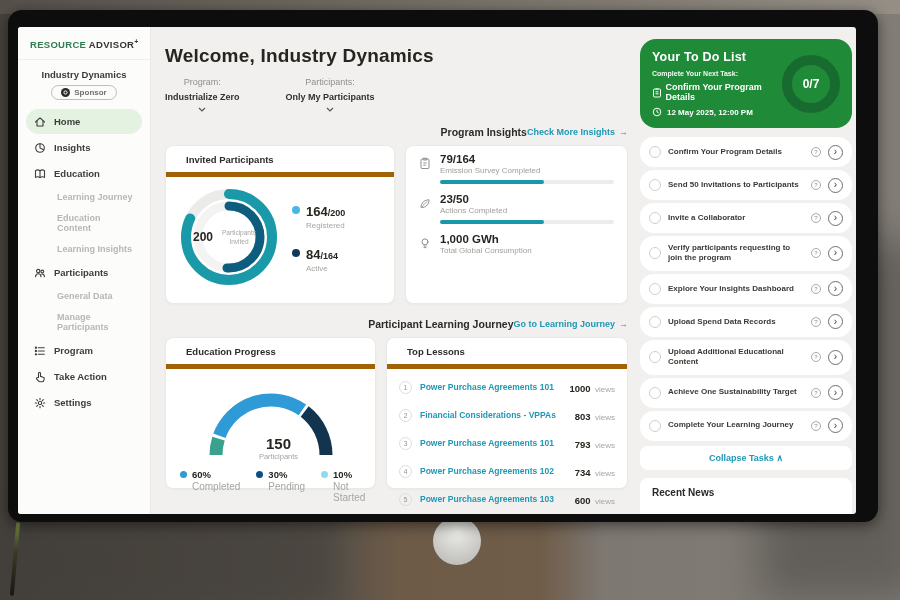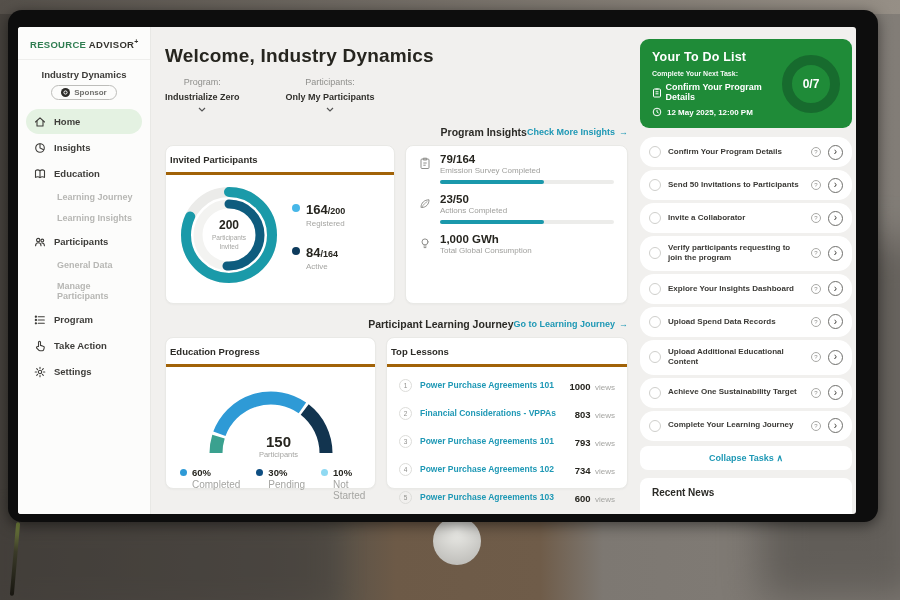--- a/index.html
+++ b/index.html
@@ -48,27 +48,27 @@
   .main { width:489px; padding:2px 12px 0 14px; flex:none; }
   .welcome { font-size:19px; font-weight:bold; margin-top:16px; color:#26251f; letter-spacing:.2px; }
   .filters { display:flex; gap:46px; margin-top:10px; align-items:center; }
   .filter { display:flex; align-items:center; gap:5px; font-size:9px; color:#8f8f8c; cursor:pointer;flex-direction:column; }
   .filter b { color:#31302c; }
   .sec-head { display:flex; justify-content:flex-end; align-items:center; margin:14px 0 7px; }
   .sec-title { font-size:10.5px; font-weight:bold; color:#2b2a26; }
   .sec-link { font-size:9px; font-weight:bold; color:#1e98b5; display:flex; gap:4px; align-items:center; cursor:pointer; }
   .cards { display:flex; gap:10px; }
   .card { background:#fff; border:1px solid #e9e9e6; border-radius:8px; box-shadow:0 1px 2px rgba(0,0,0,.03); }
-  .card-title { font-size:9.5px; font-weight:bold; color:#2d2c28; padding:8px 4px 7px; border-bottom:3px solid #a16207; }
+  .card-title { font-size:9.5px; font-weight:bold; color:#2d2c28; padding:8px 20px 7px; border-bottom:5px solid #a16207; }
 
   #card-invited { width:247px; height:159px; }
   .invited-body { display:flex; align-items:center; padding:7px 8px 0 10px; gap:10px; }
   .donut-wrap { position:relative; width:106px; height:106px; flex:none; }
   .donut-wrap svg { position:absolute; inset:0; }
-  .donut-center { position:absolute; inset:0; display:flex; flex-direction:column; align-items:center; justify-content:center; text-align:center; }
+  .donut-center { position:absolute; inset:0; display:flex; flex-direction:row; align-items:center; justify-content:center; text-align:center; }
   .dc-val { font-size:12px; font-weight:bold; color:#26251f; }
   .dc-label { font-size:6.5px; color:#a5a5a2; width:52px; line-height:1.35; margin-top:2px; }
   .dlegend { display:flex; flex-direction:column; gap:15px; }
   .dlegend-item { display:flex; gap:6px; align-items:flex-start; }
   .bullet { width:8px; height:8px; border-radius:50%; margin-top:4px; flex:none; }
   .bullet.sm { width:7px; height:7px; margin-top:2px; }
   .dl-big { font-size:13px; font-weight:bold; color:#26251f; }
   .dl-small { font-size:9px; font-weight:bold; color:#26251f; }
   .dl-label { font-size:8px; color:#a5a5a2; margin-top:1px; }
 
@@ -96,21 +96,21 @@
   .lesson-row { display:flex; align-items:center; gap:8px; padding:5px 0; }
   .rank { width:13px; height:13px; border:1px solid #ddddda; border-radius:50%; font-size:6.5px;
           color:#8f8f8c; display:flex; align-items:center; justify-content:center; flex:none; }
   .lesson-link { flex:1; font-size:8.5px; font-weight:bold; color:#1e98b5; cursor:pointer; }
   .views { white-space:nowrap; }
   .views b { font-size:9.5px; color:#26251f; }
   .views-l { font-size:8px; color:#a5a5a2; }
 
   
   .right { flex:1; padding:12px 4px 0 0; display:flex; flex-direction:column; }
-  .todo-card { background:#1f8b38; border-radius:9px; color:#fff; display:flex; padding:11px 12px;
+  .todo-card { background:#1f8b38; border-radius:16px; color:#fff; display:flex; padding:11px 12px;
                gap:6px; margin-bottom:9px; flex:none; }
   .todo-left { flex:1; }
   .todo-title { font-size:12.5px; font-weight:bold; letter-spacing:.2px; }
   .todo-sub { font-size:7px; margin-top:6px; opacity:.95; font-weight:600; }
   .todo-task-line { display:flex; gap:5px; align-items:center; font-size:9px; font-weight:bold; margin-top:5px; }
   .todo-due { display:flex; gap:5px; align-items:center; font-size:8px; margin-top:5px; font-weight:600; }
   .ring { width:58px; height:58px; border-radius:50%; border:10px solid #176b2e; flex:none;
           display:flex; align-items:center; justify-content:center; align-self:center; }
   .ring-val { font-size:12px; font-weight:bold; color:#fff; }
 
@@ -179,20 +179,24 @@
               <svg viewBox="0 0 12 12" fill="none" stroke="#3e3d3a" stroke-width="1.1" stroke-linejoin="round">
                 <path d="M1.5 2.6 C3 1.7 4.6 1.7 6 2.8 C7.4 1.7 9 1.7 10.5 2.6 V9.4 C9 8.5 7.4 8.5 6 9.6 C4.6 8.5 3 8.5 1.5 9.4 Z"></path>
                 <path d="M6 2.8 V9.6"></path>
               </svg>
             </span>
     <span class="si-label">Education</span>
   </div>
           <div class="side-item sub">
 
     <span class="si-label">Learning Journey</span>
+  </div>
+          <div class="side-item sub">
+
+    <span class="si-label">Education Content</span>
   </div>
           <div class="side-item sub">
 
     <span class="si-label">Learning Insights</span>
   </div>
           <div class="side-item">
     <span class="si-icon">
               <svg viewBox="0 0 12 12" fill="none" stroke="#3e3d3a" stroke-width="1.1" stroke-linecap="round">
                 <circle cx="4.2" cy="4.1" r="1.7"></circle>
                 <circle cx="8.3" cy="4.5" r="1.4"></circle>

